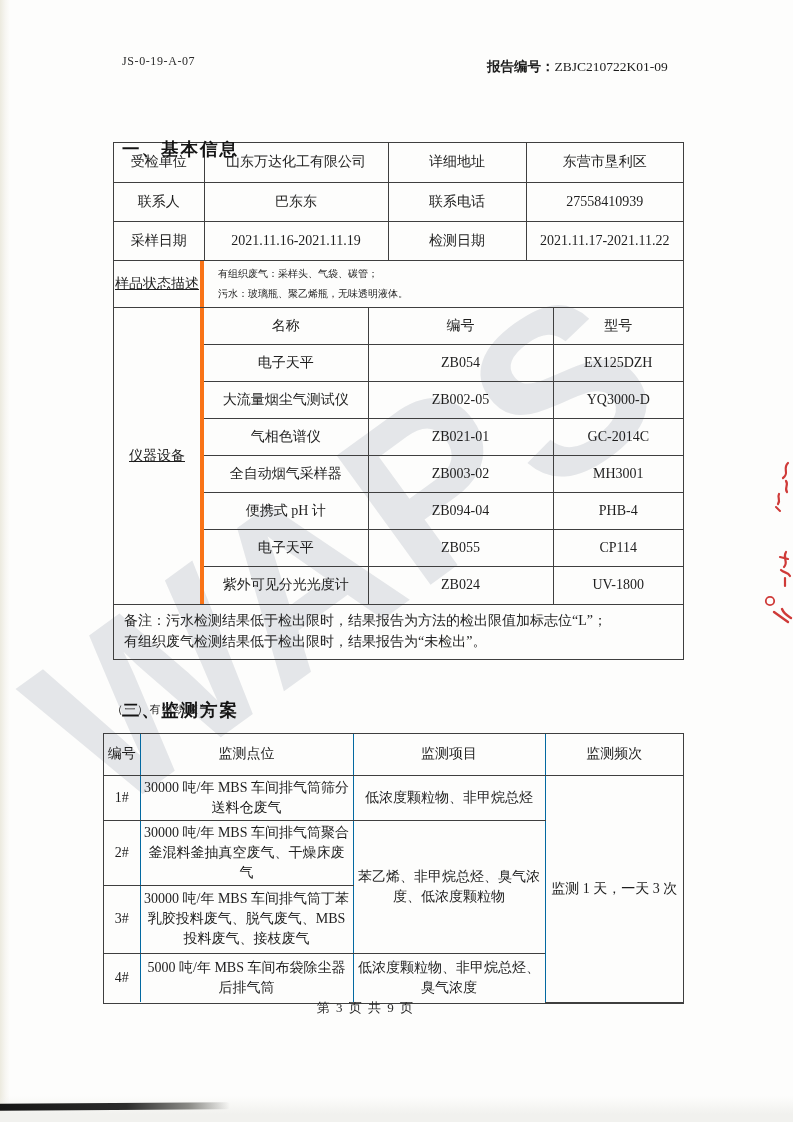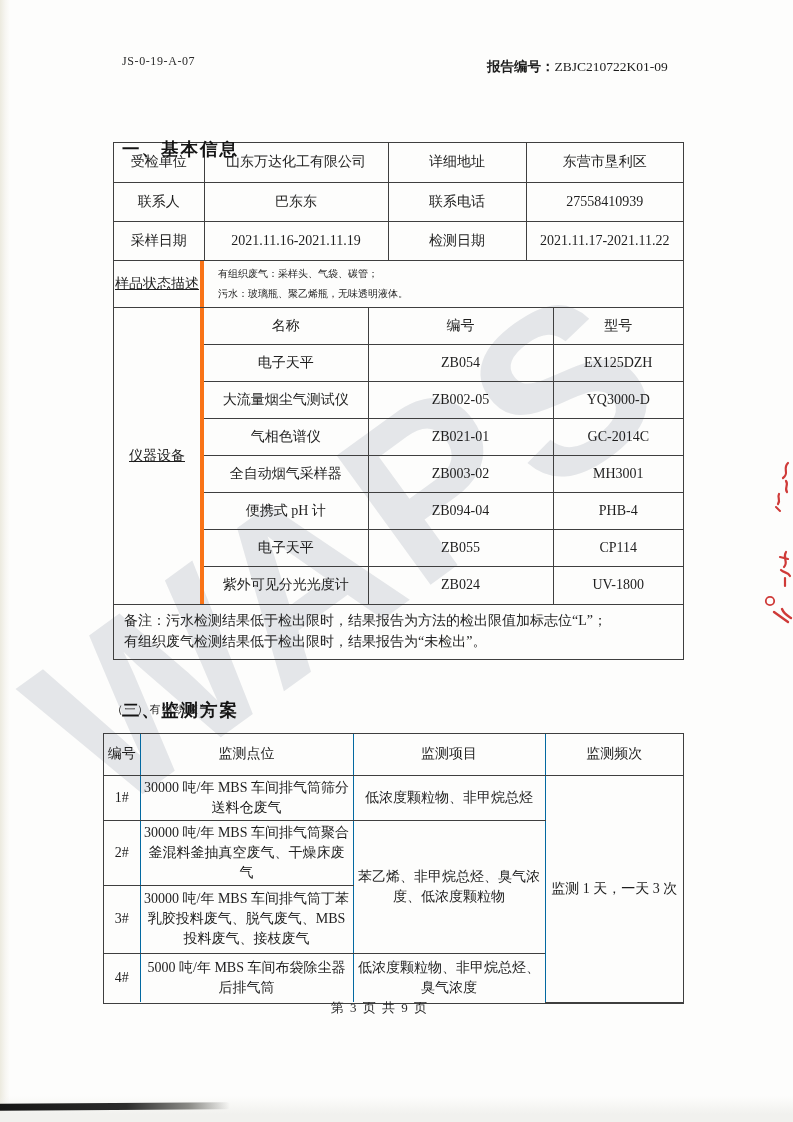--- a/index.html
+++ b/index.html
@@ -55,21 +55,21 @@
   .t2 { left:103px; top:733px; width:581px; }
   .t2 th { height:41px; border-bottom:1px solid #3f3f3f; }
   .t2 th + th, .t2 td + td { border-left:1px solid #0369a1; }
   .t2 tr:not(:last-child) td { border-bottom:1px solid #3f3f3f; }
   .t2 td.freq-cell { border-bottom:none; white-space:nowrap; }
   .t2 .r1 td { height:44px; }
   .t2 .r2 td { height:44px; }
   .t2 .r3 td { height:68px; }
   .t2 .r4 td { height:49px; }
 
-  .footer { position:absolute; left:16px; top:999px; width:727px; text-align:center;
+  .footer { position:absolute; left:2px; top:999px; width:727px; text-align:center;
     font-size:13px; letter-spacing:1.5px; color:#2b2b2b; z-index:2; }
 
   .red-mark { position:absolute; z-index:3; }
 </style>
 </head>
 <body>
 
 <div class="edge-strip"></div>
 <div class="bottom-shade"></div>
 <div class="scan-wedge"></div>

